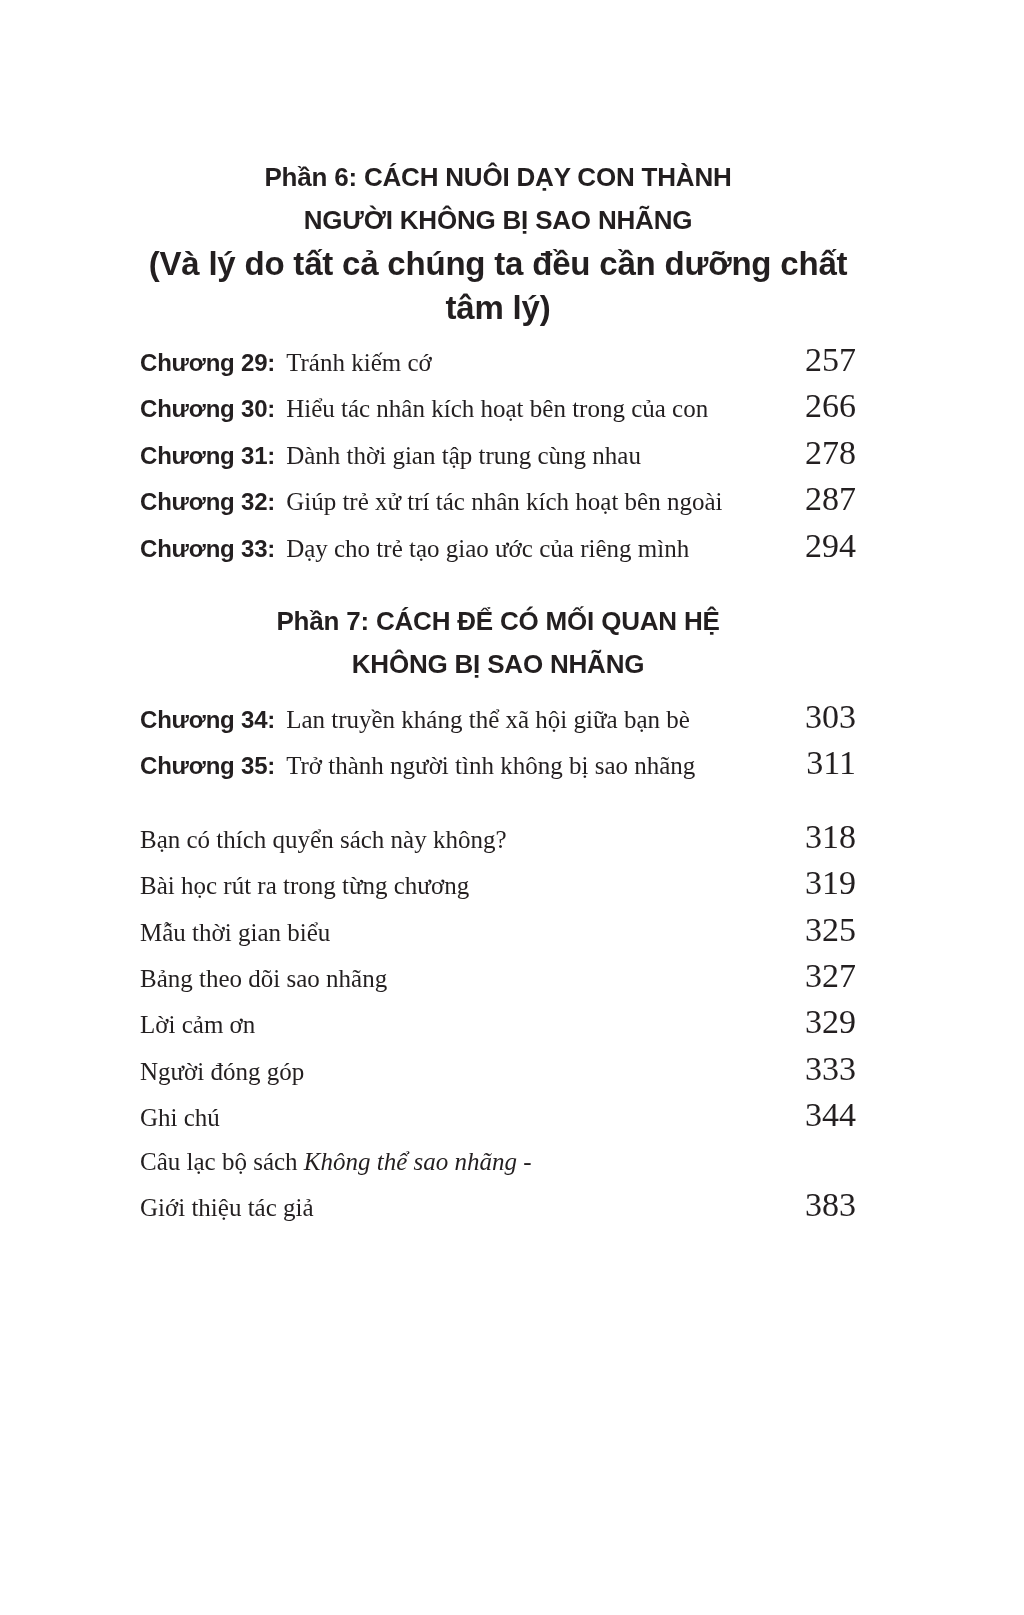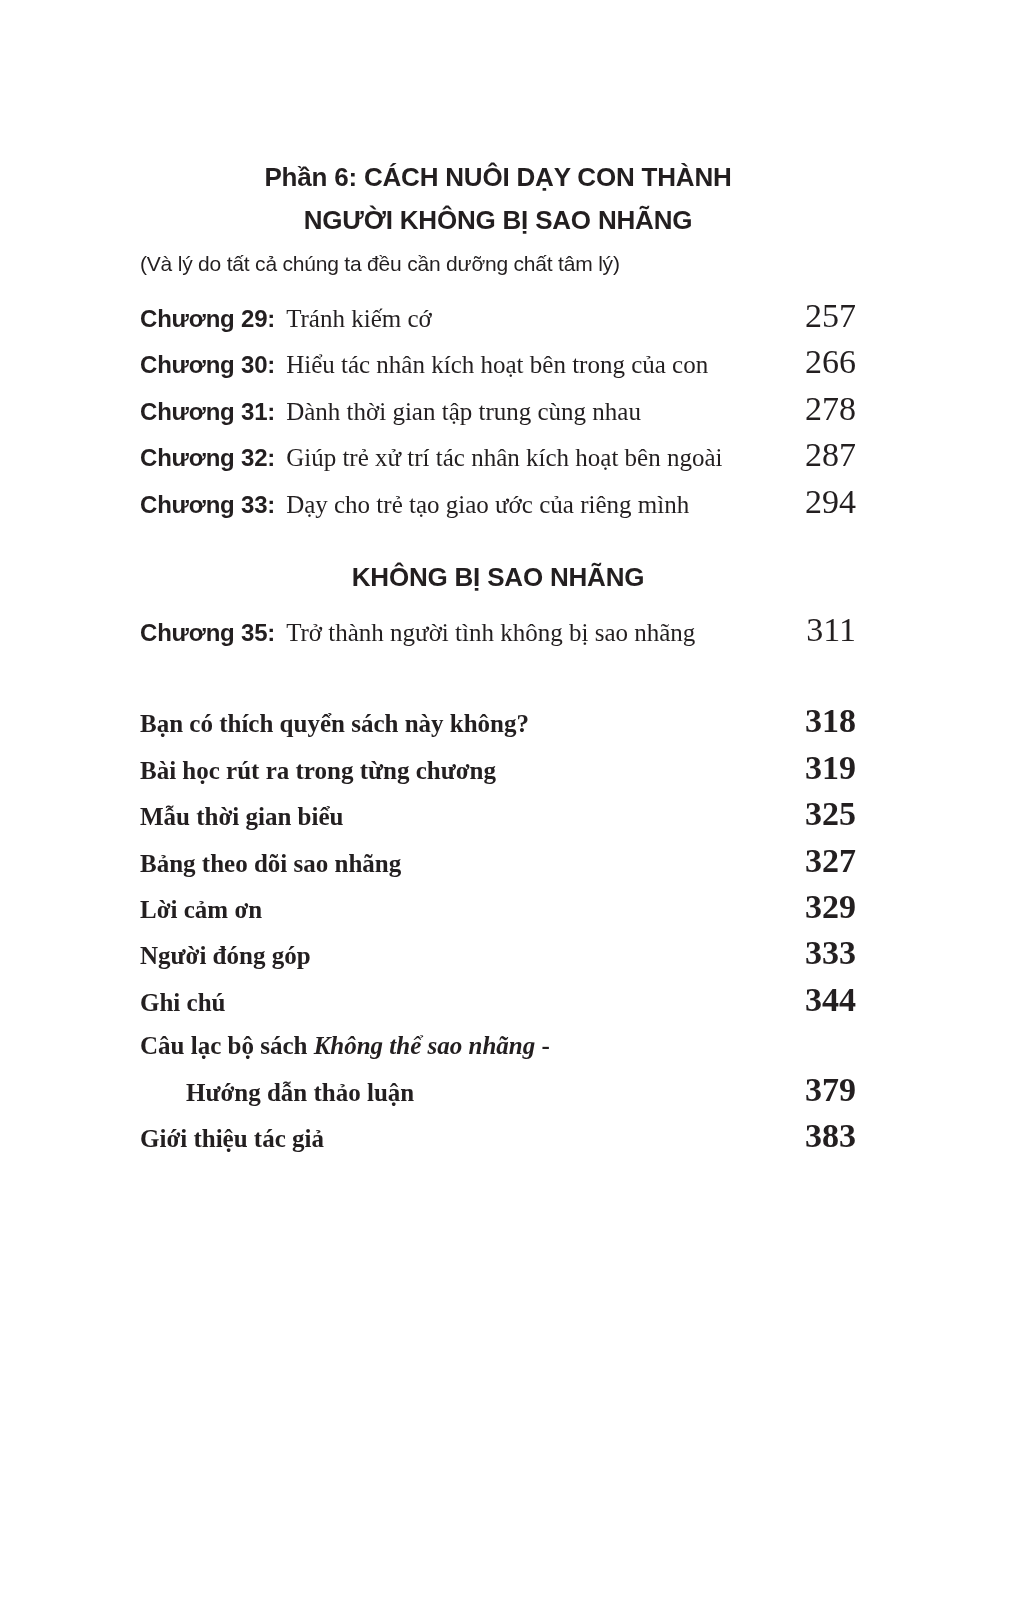--- a/index.html
+++ b/index.html
@@ -22,23 +22,24 @@
     font-family: "Liberation Sans", sans-serif;
     font-weight: 700;
     font-size: 26px;
     line-height: 43px;
     text-align: center;
     letter-spacing: -0.2px;
   }
   .heading .hline { display: block; }
   .subtitle {
     font-family: "Liberation Sans", sans-serif;
-    font-weight: 400;
-    font-size: 21px;
+    font-weight: 700;
+    font-size: 33px;
     line-height: 44px;
+    text-align: center;
     letter-spacing: -0.2px;
   }
   .entries { margin-top: 8px; }
   .entry {
     display: flex;
     align-items: baseline;
     line-height: 43.4px;
     white-space: nowrap;
   }
   .label {
@@ -50,21 +51,21 @@
   }
   .title { font-size: 25px; }
   .title .italic { font-style: italic; }
   .pagenum {
     margin-left: auto;
     font-size: 34px;
     padding-left: 20px;
   }
   .section-7 { margin-top: 30px; }
   .section-7 .entries { margin-top: 9px; }
-  .backmatter { margin-top: 45px; font-weight: bold; }
+  .backmatter { margin-top: 27px; }
   .indent { padding-left: 46px; }
 </style>
 </head>
 <body>
 
 <div class="page">
 
   <div class="section">
     <h2 class="heading">
       <span class="hline">Phần 6: CÁCH NUÔI DẠY CON THÀNH</span>
@@ -95,23 +96,29 @@
       <div class="entry">
         <span class="label">Chương 33:</span>
         <span class="title">Dạy cho trẻ tạo giao ước của riêng mình</span>
         <span class="pagenum">294</span>
       </div>
     </div>
   </div>
 
   <div class="section section-7">
     <h2 class="heading">
+      <span class="hline">Phần 7: CÁCH ĐỂ CÓ MỐI QUAN HỆ</span>
       <span class="hline">KHÔNG BỊ SAO NHÃNG</span>
     </h2>
     <div class="entries">
+      <div class="entry">
+        <span class="label">Chương 34:</span>
+        <span class="title">Lan truyền kháng thể xã hội giữa bạn bè</span>
+        <span class="pagenum">303</span>
+      </div>
       <div class="entry">
         <span class="label">Chương 35:</span>
         <span class="title">Trở thành người tình không bị sao nhãng</span>
         <span class="pagenum">311</span>
       </div>
     </div>
   </div>
 
   <div class="entries backmatter">
     <div class="entry">
@@ -139,24 +146,20 @@
       <span class="pagenum">333</span>
     </div>
     <div class="entry">
       <span class="title">Ghi chú</span>
       <span class="pagenum">344</span>
     </div>
 
     <div class="entry">
       <span class="title"><span>Câu lạc bộ sách </span><span class="italic">Không thể sao nhãng</span><span> -</span></span>
     </div>
-    <div class="entry indent">
-      <span class="title">Hướng dẫn thảo luận</span>
-      <span class="pagenum">379</span>
-    </div>
 
     <div class="entry">
       <span class="title">Giới thiệu tác giả</span>
       <span class="pagenum">383</span>
     </div>
   </div>
 
 </div>
 
 </body></html>

